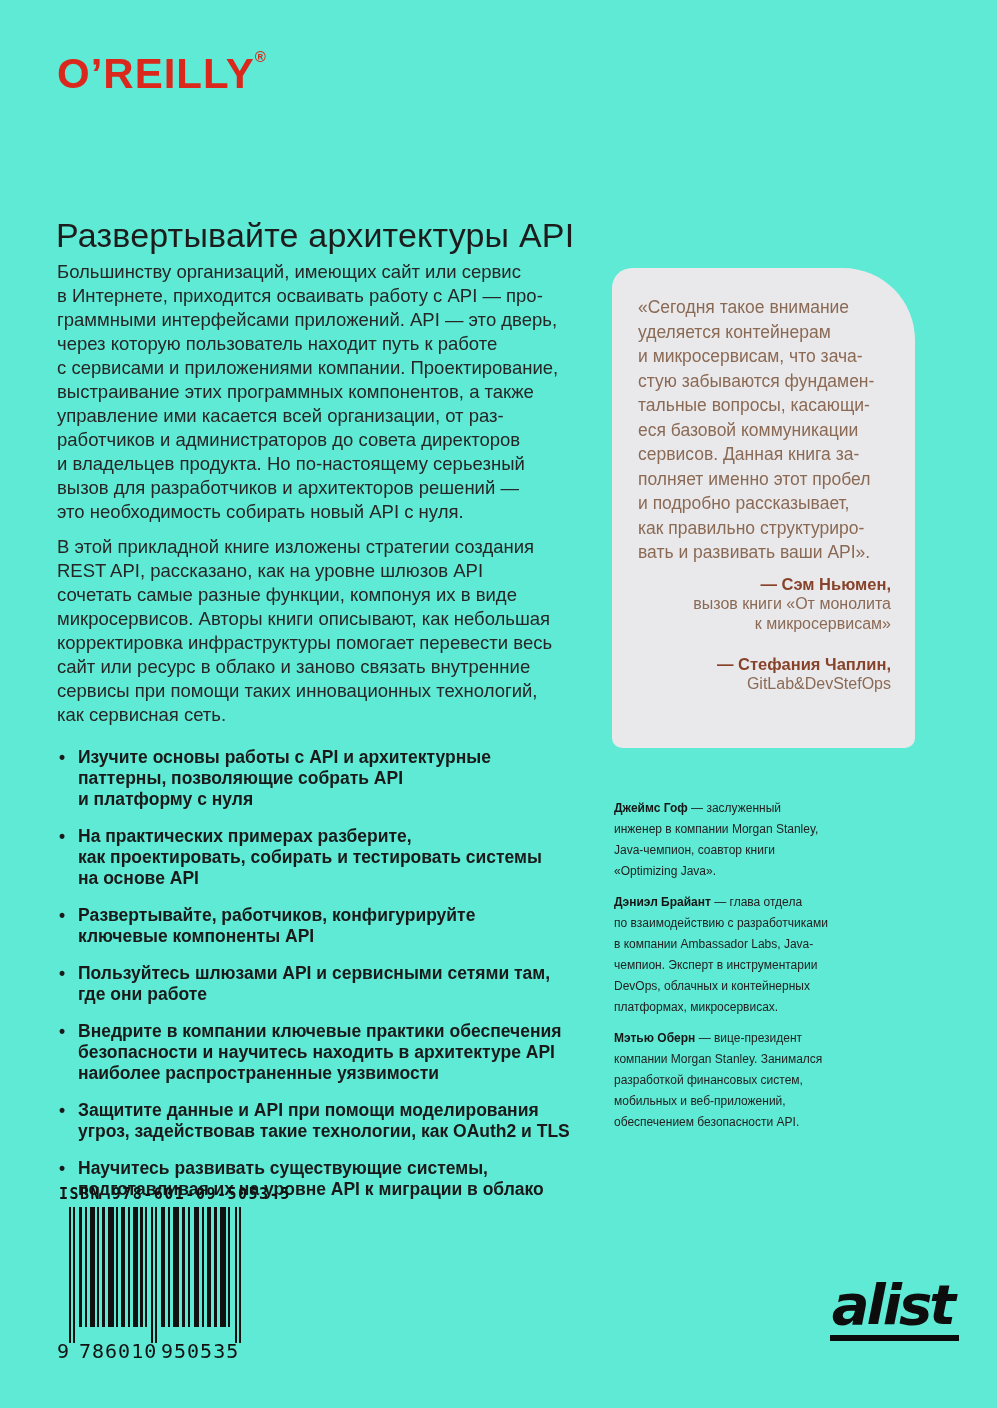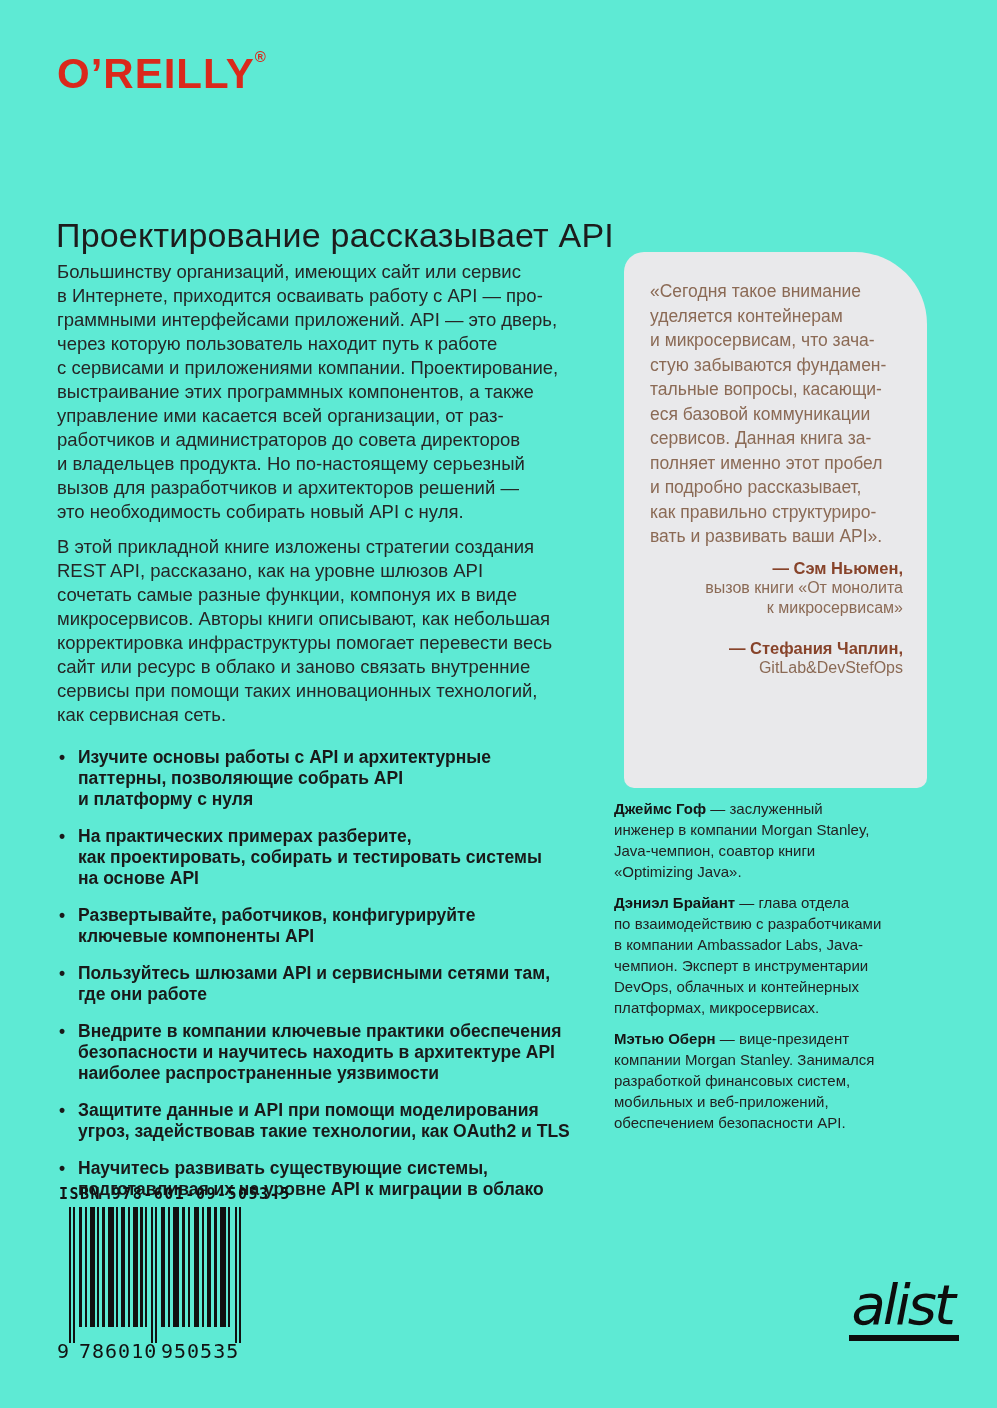--- a/index.html
+++ b/index.html
@@ -44,80 +44,79 @@
     font-size:17.5px;line-height:21px;
   }
   .bullets li::before{
     content:"•";
     position:absolute;left:2px;top:0;
     font-weight:bold;
   }
   .bullets .b-text{white-space:pre-line;}
   
   .quote-box{
-    position:absolute;left:612px;top:252px;width:303px;height:536px;
+    position:absolute;left:612px;top:268px;width:303px;height:480px;
     background:#e9e9eb;
     border-radius:20px 72px 10px 10px;
     box-sizing:border-box;
     padding:27px 24px 16px 26px;
     color:#8b6a55;
-    margin-left:12px;
   }
   .quote{
     white-space:pre-line;
     font-size:17.5px;line-height:24.5px;margin:0;
   }
   .quote-attr{
     text-align:right;margin:9px 0 20px 0;
     font-size:16px;line-height:20px;
   }
   .quote-attr .attr-name{
     display:block;font-weight:bold;color:#87432a;font-size:16.5px;
   }
   .quote-attr .attr-role{display:block;white-space:pre-line;color:#8b6a55;}
   .quote-attr:last-child{margin-bottom:0;}
   .authors{
     position:absolute;left:614px;top:798px;width:320px;
   }
   .author-bio{
     white-space:pre-line;
-    font-size:15px;line-height:21px;
+    font-size:12px;line-height:21px;
     margin:0 0 10px 0;color:#222222;
   }
   .author-bio .author-name{font-weight:bold;color:#151515;}
   
   .isbn-block{position:absolute;left:57px;top:1185px;}
   .isbn-label{
     font-family:"DejaVu Sans Mono","Liberation Mono",monospace;
     font-weight:bold;font-size:15px;letter-spacing:1.5px;color:#111;
     margin:0 0 4px 2px;
   }
   .barcode svg{display:block;}
   .barcode text{
     font-family:"DejaVu Sans Mono","Liberation Mono",monospace;
     font-size:20px;fill:#111;
   }
   
   .publisher-logo{
     position:absolute;right:38px;top:1276px;
     font-family:"DejaVu Sans","Liberation Sans",sans-serif;
-    font-style:italic;font-weight:normal;
+    font-style:italic;font-weight:bold;
     font-size:56px;letter-spacing:-3px;color:#0d0d0d;
     border-bottom:6px solid #0d0d0d;
     padding:0 6px 0 2px;line-height:1.05;
   }
 </style>
 </head>
 <body>
 
 <div class="page">
 
   <div class="brand"><span>O’REILLY</span><span class="reg">®</span></div>
 
-  <h1 class="book-title">Проектирование рассказывает API</h1>
+  <h1 class="book-title">Развертывайте архитектуры API</h1>
 
   <div class="left-col">
     <p class="para">Большинству организаций, имеющих сайт или сервис
 в Интернете, приходится осваивать работу с API — про-
 граммными интерфейсами приложений. API — это дверь,
 через которую пользователь находит путь к работе
 с сервисами и приложениями компании. Проектирование,
 выстраивание этих программных компонентов, а также
 управление ими касается всей организации, от раз-
 работчиков и администраторов до совета директоров

